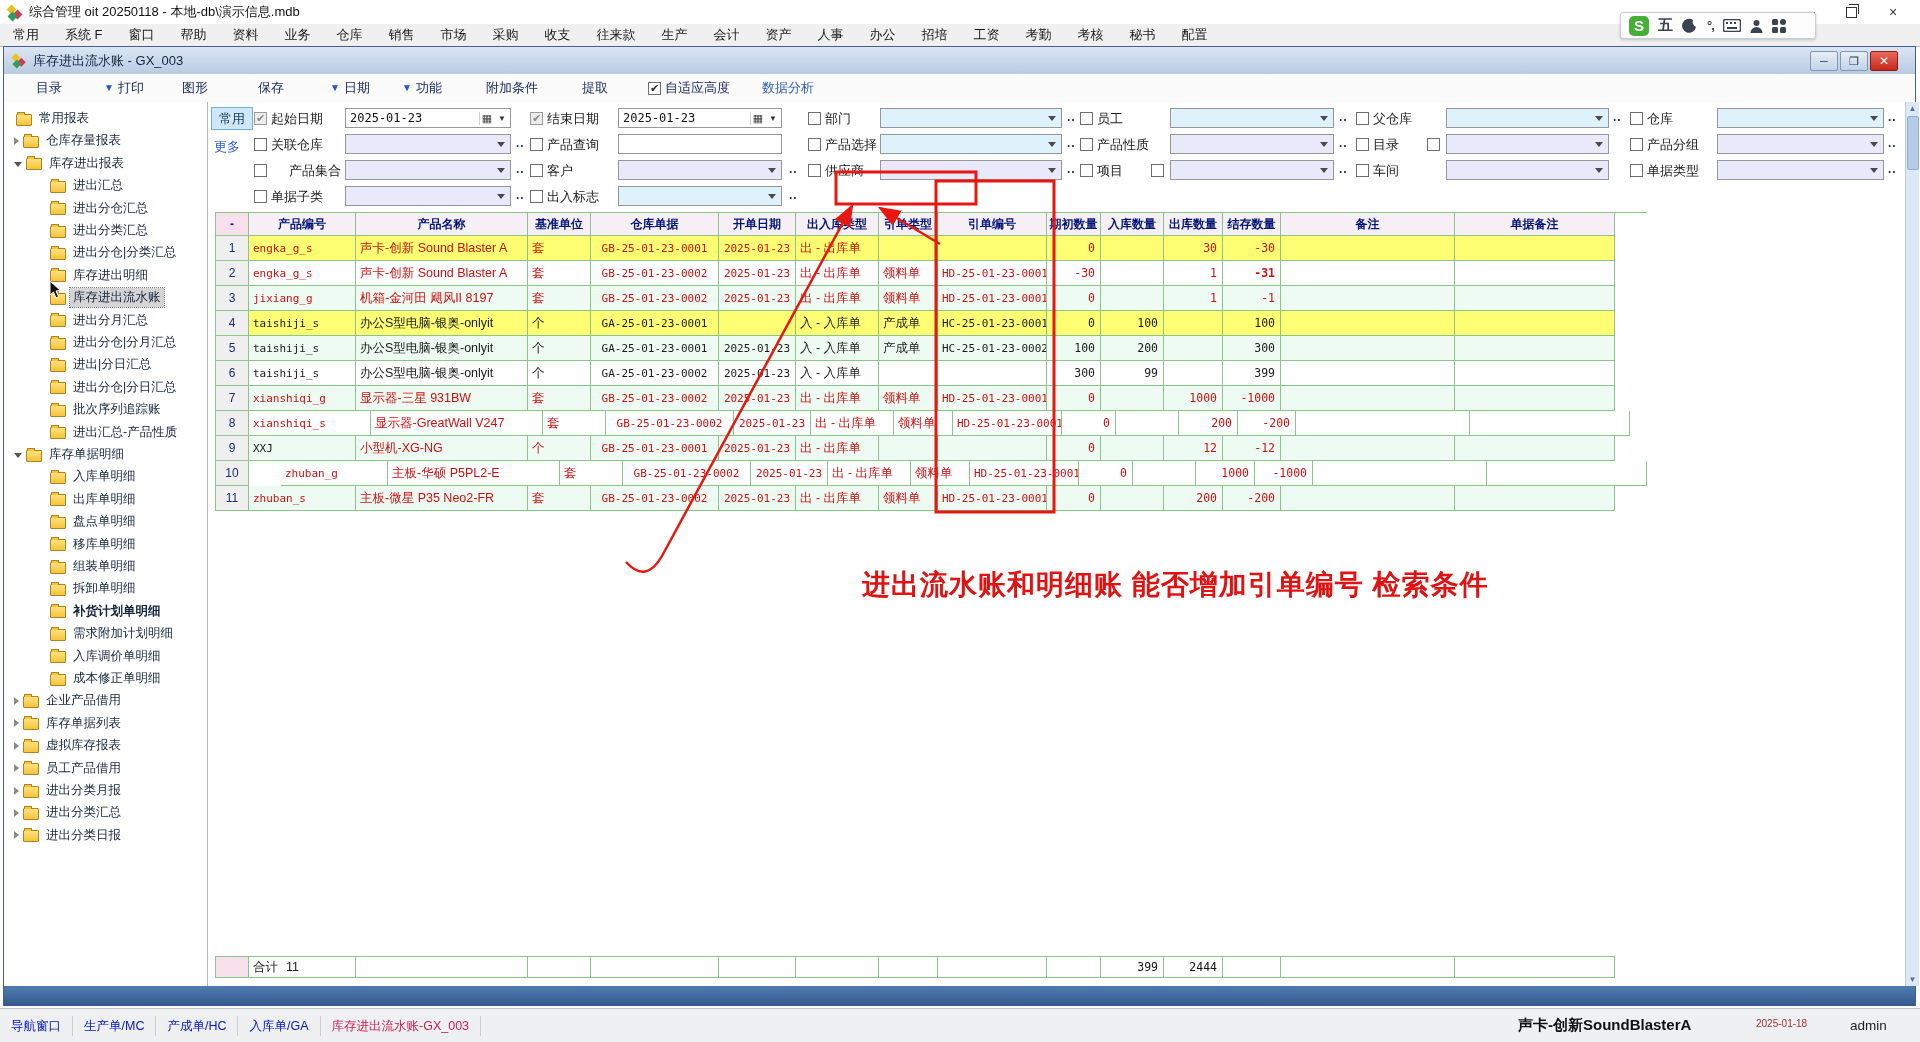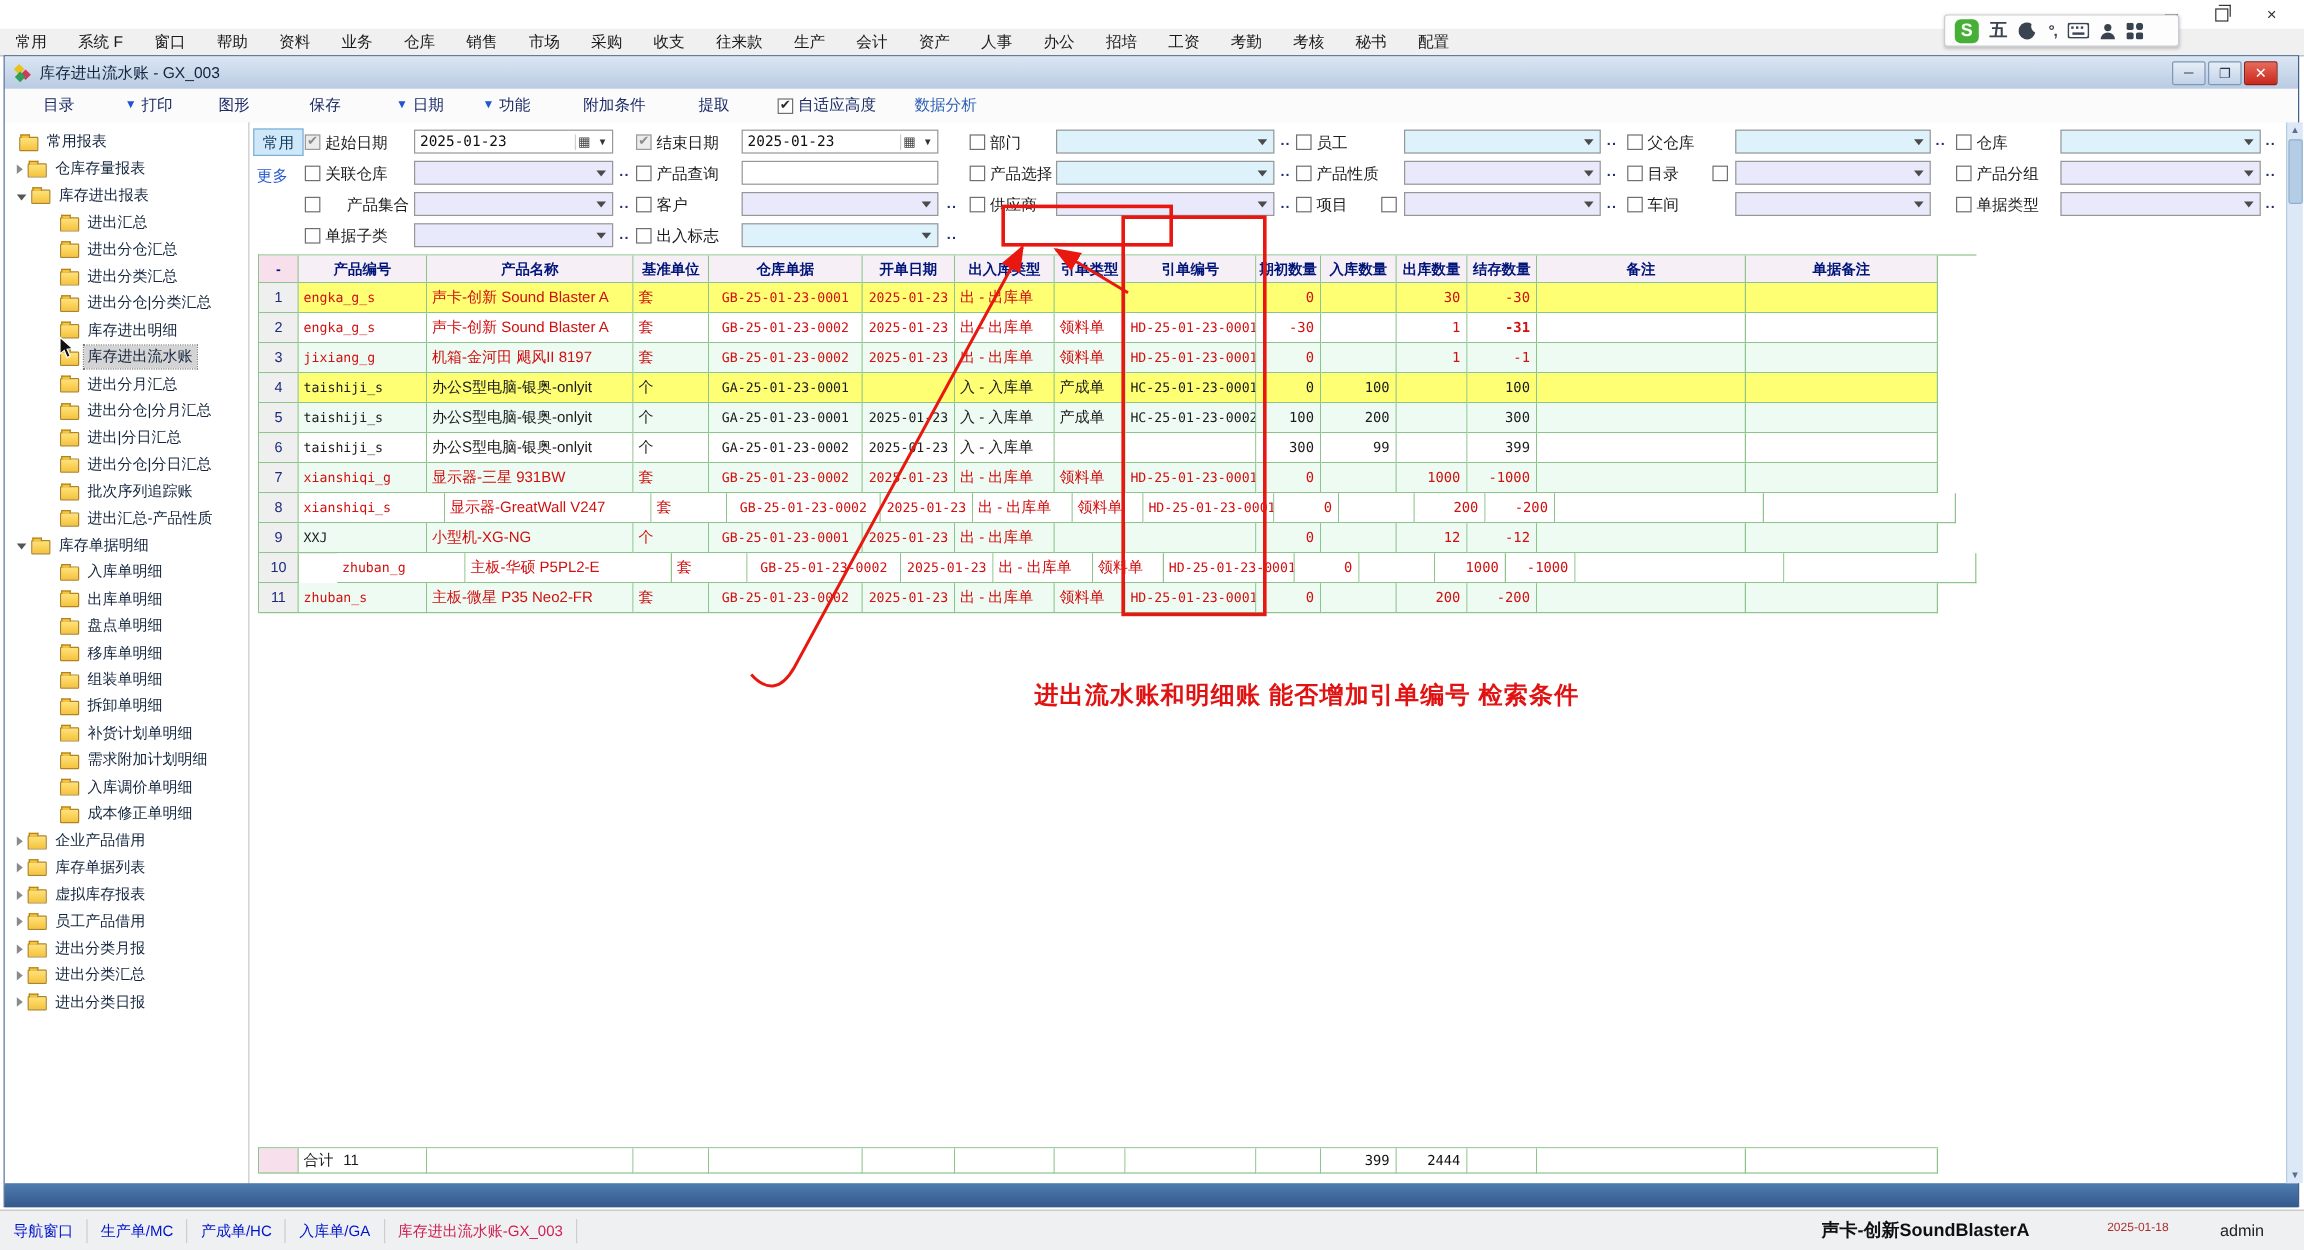--- a/index.html
+++ b/index.html
@@ -122,28 +122,36 @@
   .sb-tab{padding:0 11px;color:#0014cc;border-right:1px solid #cdcdcd;height:20px;display:flex;align-items:center;}
   .sb-tab.active{color:#d02050;}
   .sb-product{position:absolute;left:1518px;top:1016px;font-size:15px;font-weight:bold;color:#101010;}
   .sb-date{position:absolute;left:1756px;top:1018px;font-size:10px;color:#a83030;}
   .sb-user{position:absolute;left:1850px;top:1018px;font-size:13.5px;color:#222;}
 
   
   .overlay{position:absolute;left:0;top:0;width:1920px;height:1042px;pointer-events:none;z-index:90;}
   .redstroke{fill:none;stroke:#e8170f;stroke-width:3;}
   .redline{fill:none;stroke:#e8170f;stroke-width:2.5;}
-  .annotation{position:absolute;left:862px;top:566px;font-size:20px;font-weight:600;color:#e01212;
+  .annotation{position:absolute;left:862px;top:566px;font-size:28px;font-weight:600;color:#e01212;
               letter-spacing:1px;pointer-events:none;z-index:91;white-space:nowrap;}
 </style>
 </head>
 <body>
 
 <div class="screen">
 
+  <div class="titlebar">
+    <span class="app-icon">
+        <i></i>
+        <i></i>
+        <i></i>
+      </span>
+    <span>综合管理 oit 20250118 - 本地-db\演示信息.mdb</span>
+  </div>
   <div class="wctl min" style="left:1790px;">
       <span></span>
     </div>
   <div class="wctl restore" style="left:1832px;">
       <span></span>
     </div>
   <div class="wctl close" style="left:1874px;">×</div>
 
   <div class="menubar" id="menubar">
       <span class="menu-item">常用</span>
@@ -334,21 +342,21 @@
         <span class="tlabel">移库单明细</span>
       </div>
       <div class="tree-item" style="top: 454px; left: 46px;">
         <span class="folder"></span>
         <span class="tlabel">组装单明细</span>
       </div>
       <div class="tree-item" style="top: 476.4px; left: 46px;">
         <span class="folder"></span>
         <span class="tlabel">拆卸单明细</span>
       </div>
-      <div class="tree-item" style="top: 498.8px; left: 46px;">
+      <div class="tree-item" style="top: 498.8px; left: 46px; font-weight: bold;">
         <span class="folder"></span>
         <span class="tlabel">补货计划单明细</span>
       </div>
       <div class="tree-item" style="top: 521.2px; left: 46px;">
         <span class="folder"></span>
         <span class="tlabel">需求附加计划明细</span>
       </div>
       <div class="tree-item" style="top: 543.6px; left: 46px;">
         <span class="folder"></span>
         <span class="tlabel">入库调价单明细</span>

